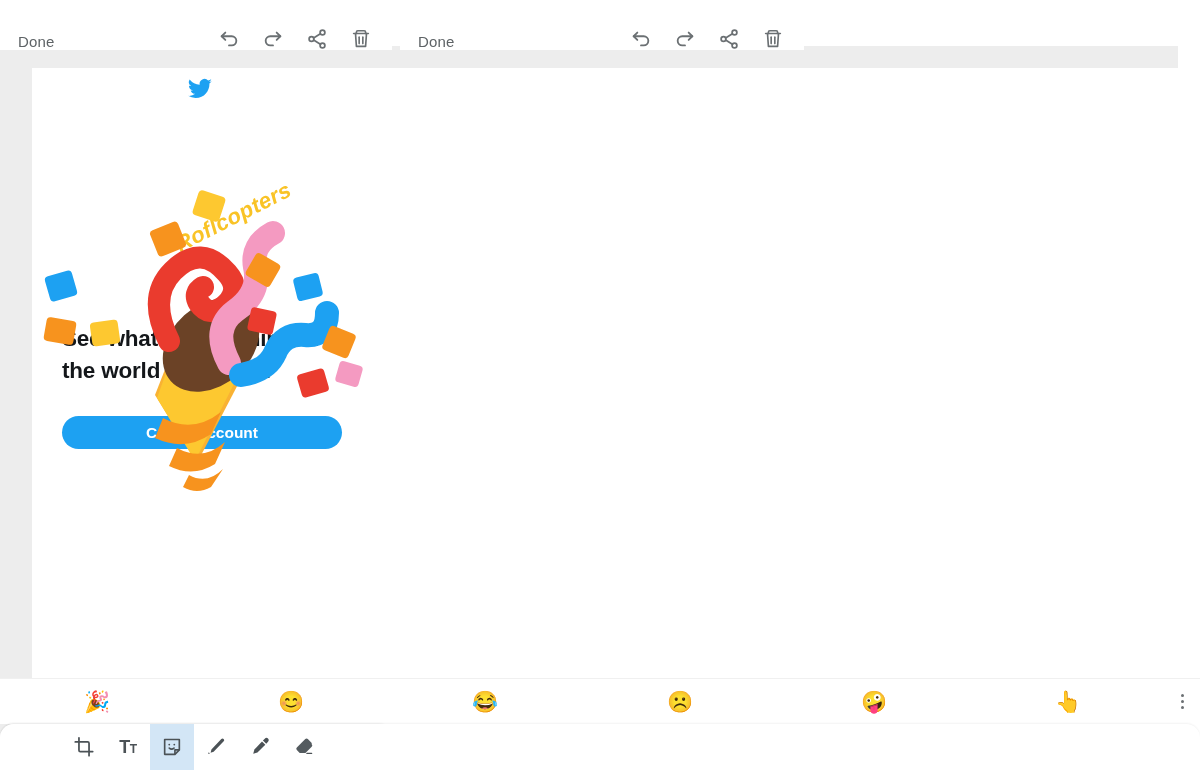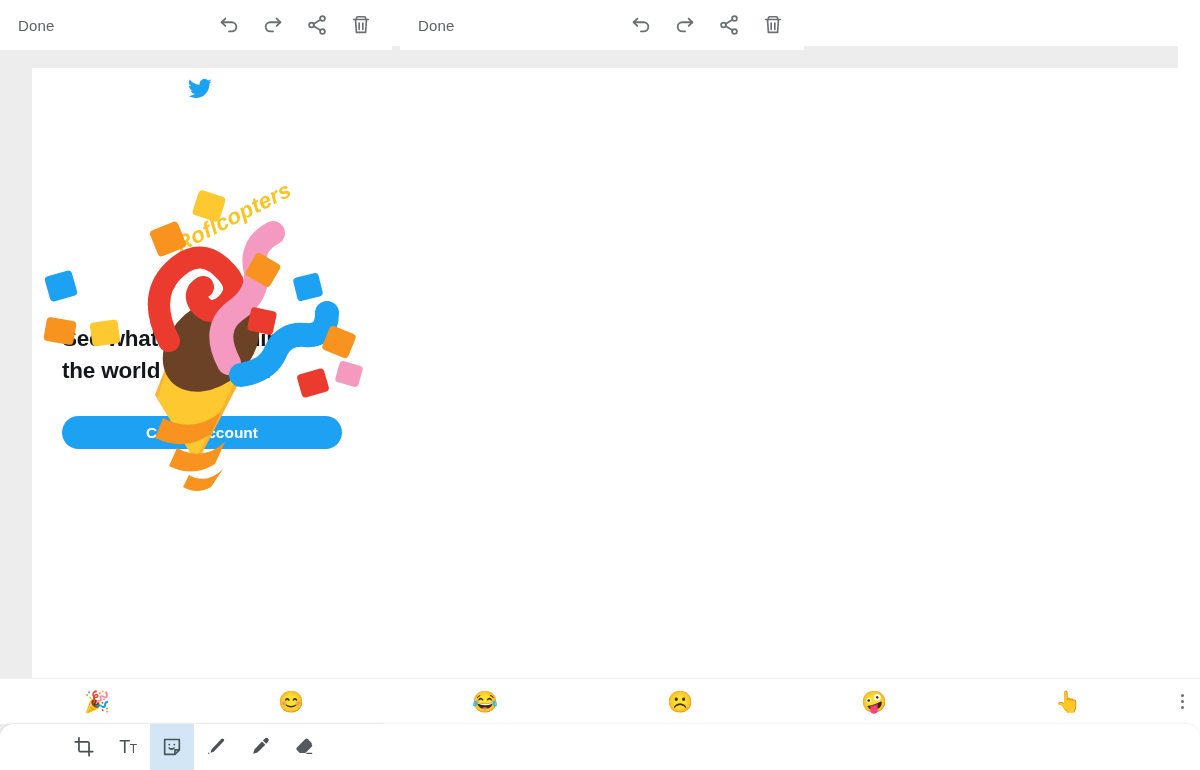--- a/index.html
+++ b/index.html
@@ -9,21 +9,21 @@
     background:#ffffff;
     overflow:hidden;
   }
   .screens{ display:flex; width:1200px; height:770px; }
   .panel{ position:relative; height:770px; background:#ffffff; overflow:hidden; flex:0 0 auto; }
   .panel.p1{ width:392px; }
   .panel.p2{ width:404px; margin-left:8px; }
 
   
   .topbar{
-    height:50px; display:flex; align-items:center;
+    height:50px; display:flex; align-items:flex-end;
     padding:0 14px 0 18px; background:#fff; position:relative; z-index:6;
   }
   .done{ font-size:15px; color:#5e6366; letter-spacing:.2px; }
   .topicons{ margin-left:auto; display:flex; align-items:center; gap:22px; padding-right:6px; }
   .ticon{ width:22px; height:22px; display:block; color:#6b7073; cursor:pointer; }
   .ticon svg{ width:100%; height:100%; display:block; }
 
   
   .canvasarea{ position:absolute; left:0; right:0; top:46px; bottom:0; }
   .frameL{ position:absolute; top:0; bottom:0; width:20px; background:#ededed; }
@@ -73,21 +73,21 @@
     display:flex; align-items:stretch; z-index:7;
     box-shadow:0 -1px 2px rgba(0,0,0,.05);
   }
   .toolspacer{ flex:0 0 62px; }
   .tool{
     flex:0 0 44px; display:flex; align-items:center; justify-content:center;
     cursor:pointer; color:#4b5256;
   }
   .tool.active{ background:#d3e6f6; }
   .tool svg{ width:22px; height:22px; display:block; }
-  .tool .tt{ font-size:18px; font-weight:normal; letter-spacing:-.5px; }
+  .tool .tt{ font-size:18px; font-weight:bold; letter-spacing:-.5px; }
   .tool .tt span{ font-size:12px; }
 </style>
 </head>
 <body>
 
 <div class="screens">
 
   <div class="panel p1">
     <div class="topbar">
       <div class="done">Done</div>

